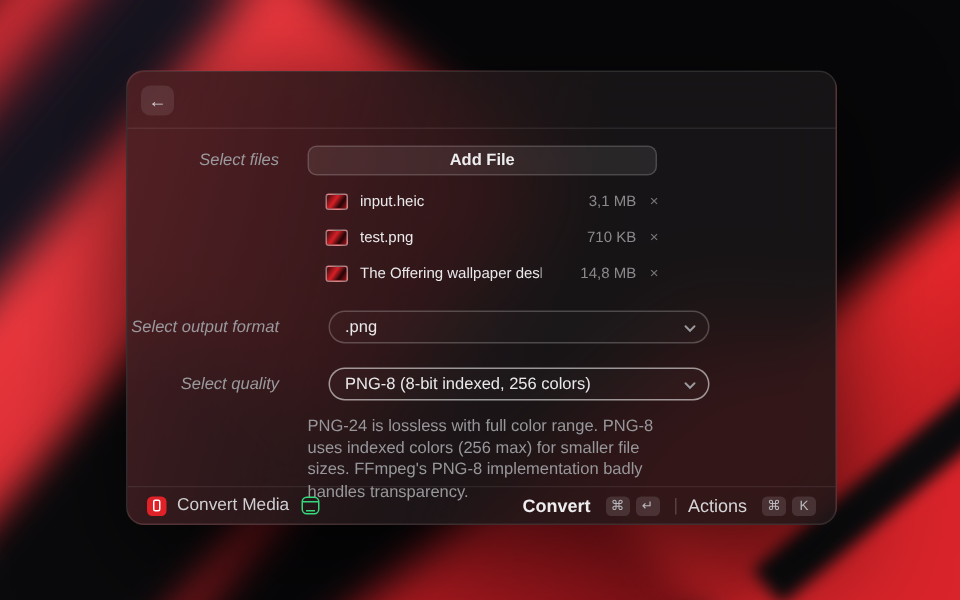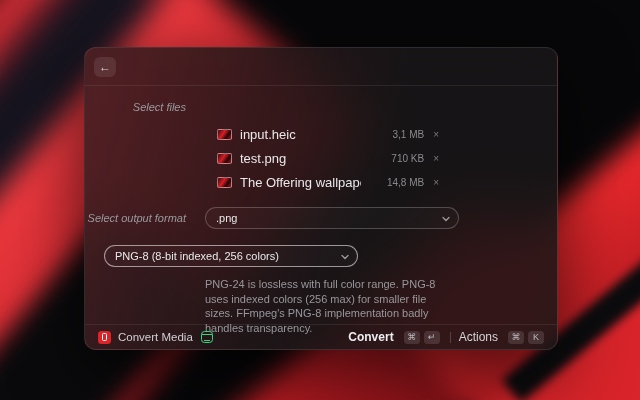--- a/index.html
+++ b/index.html
@@ -49,29 +49,29 @@
   .add-file-btn { margin-left:19px; width:233px; height:20px; border-radius:6px;
     background:rgba(255,255,255,0.08); border:1px solid rgba(255,255,255,0.17);
     color:#ededef; font-size:11px; font-weight:bold; text-align:center; line-height:18px;
     cursor:pointer; }
 
   .file-list { position:absolute; left:132px; top:74px; width:222px; }
   .file-row { display:flex; align-items:center; height:24px; }
   .file-thumb { width:15px; height:11px; border-radius:2px; flex:none;
     border:1px solid rgba(255,255,255,0.45);
     background:linear-gradient(125deg,#5e0e12 10%,#d81f26 40%,#210507 70%,#8c1218 95%); }
-  .file-name { margin-left:8px; color:#e9e9eb; font-size:13px; white-space:nowrap;
+  .file-name { margin-left:8px; color:#e9e9eb; font-size:10px; white-space:nowrap;
     overflow:hidden; flex:1 1 auto; }
   .file-size { margin-left:26px; color:#8a8a8e; font-size:10px; white-space:nowrap; flex:none; }
   .file-remove { margin-left:9px; color:#77777b; font-size:10px; flex:none; cursor:pointer; }
 
   .row-format { top:159px;align-items:center; }
   .row-quality { top:197px; }
   .row-format .form-label, .row-quality .form-label { line-height:22px; }
-  .select-box { position:relative; margin-left:19px; width:254px; height:22px;
+  .select-box { position:relative; margin-left:33px; width:254px; height:22px;
     border-radius:11px; background:rgba(255,255,255,0.02);
     border:1px solid rgba(255,255,255,0.22); cursor:pointer; }
   .select-box.focused { border-color:rgba(255,255,255,0.55); }
   .select-value { position:absolute; left:10px; top:0; line-height:20px;
     color:#e9e9eb; font-size:11px; white-space:nowrap; }
   .select-chevron { position:absolute; right:8px; top:7px; width:8px; height:8px; }
 
   .row-desc { top:229px; }
   .desc-text { margin-left:19px; width:246px; color:#97979b; font-size:11px;
     line-height:14.5px; }
@@ -118,20 +118,21 @@
 <div class="window">
 
   <div class="win-header">
     <div class="back-btn">
       <span>←</span>
     </div>
   </div>
 
   <div class="form-row row-addfile">
     <div class="form-label">Select files</div>
+    <div class="add-file-btn">Add File</div>
   </div>
 
   <div class="file-list">
 
       <div class="file-row">
         <div class="file-thumb"></div>
         <div class="file-name">input.heic</div>
         <div class="file-size">3,1 MB</div>
         <div class="file-remove">×</div>
       </div>
@@ -155,20 +156,21 @@
     <div class="form-label">Select output format</div>
     <div class="select-box">
       <span class="select-value">.png</span>
       <svg class="select-chevron" viewBox="0 0 8 8">
           <path d="M1 2.5 L4 5.5 L7 2.5" fill="none" stroke="#9a9a9e" stroke-width="1.3" stroke-linecap="round"></path>
         </svg>
     </div>
   </div>
 
   <div class="form-row row-quality">
+    <div class="form-label">Select quality</div>
     <div class="select-box focused">
       <span class="select-value">PNG-8 (8-bit indexed, 256 colors)</span>
       <svg class="select-chevron" viewBox="0 0 8 8">
           <path d="M1 2.5 L4 5.5 L7 2.5" fill="none" stroke="#9a9a9e" stroke-width="1.3" stroke-linecap="round"></path>
         </svg>
     </div>
   </div>
 
   <div class="form-row row-desc">
     <div class="form-label"></div>

